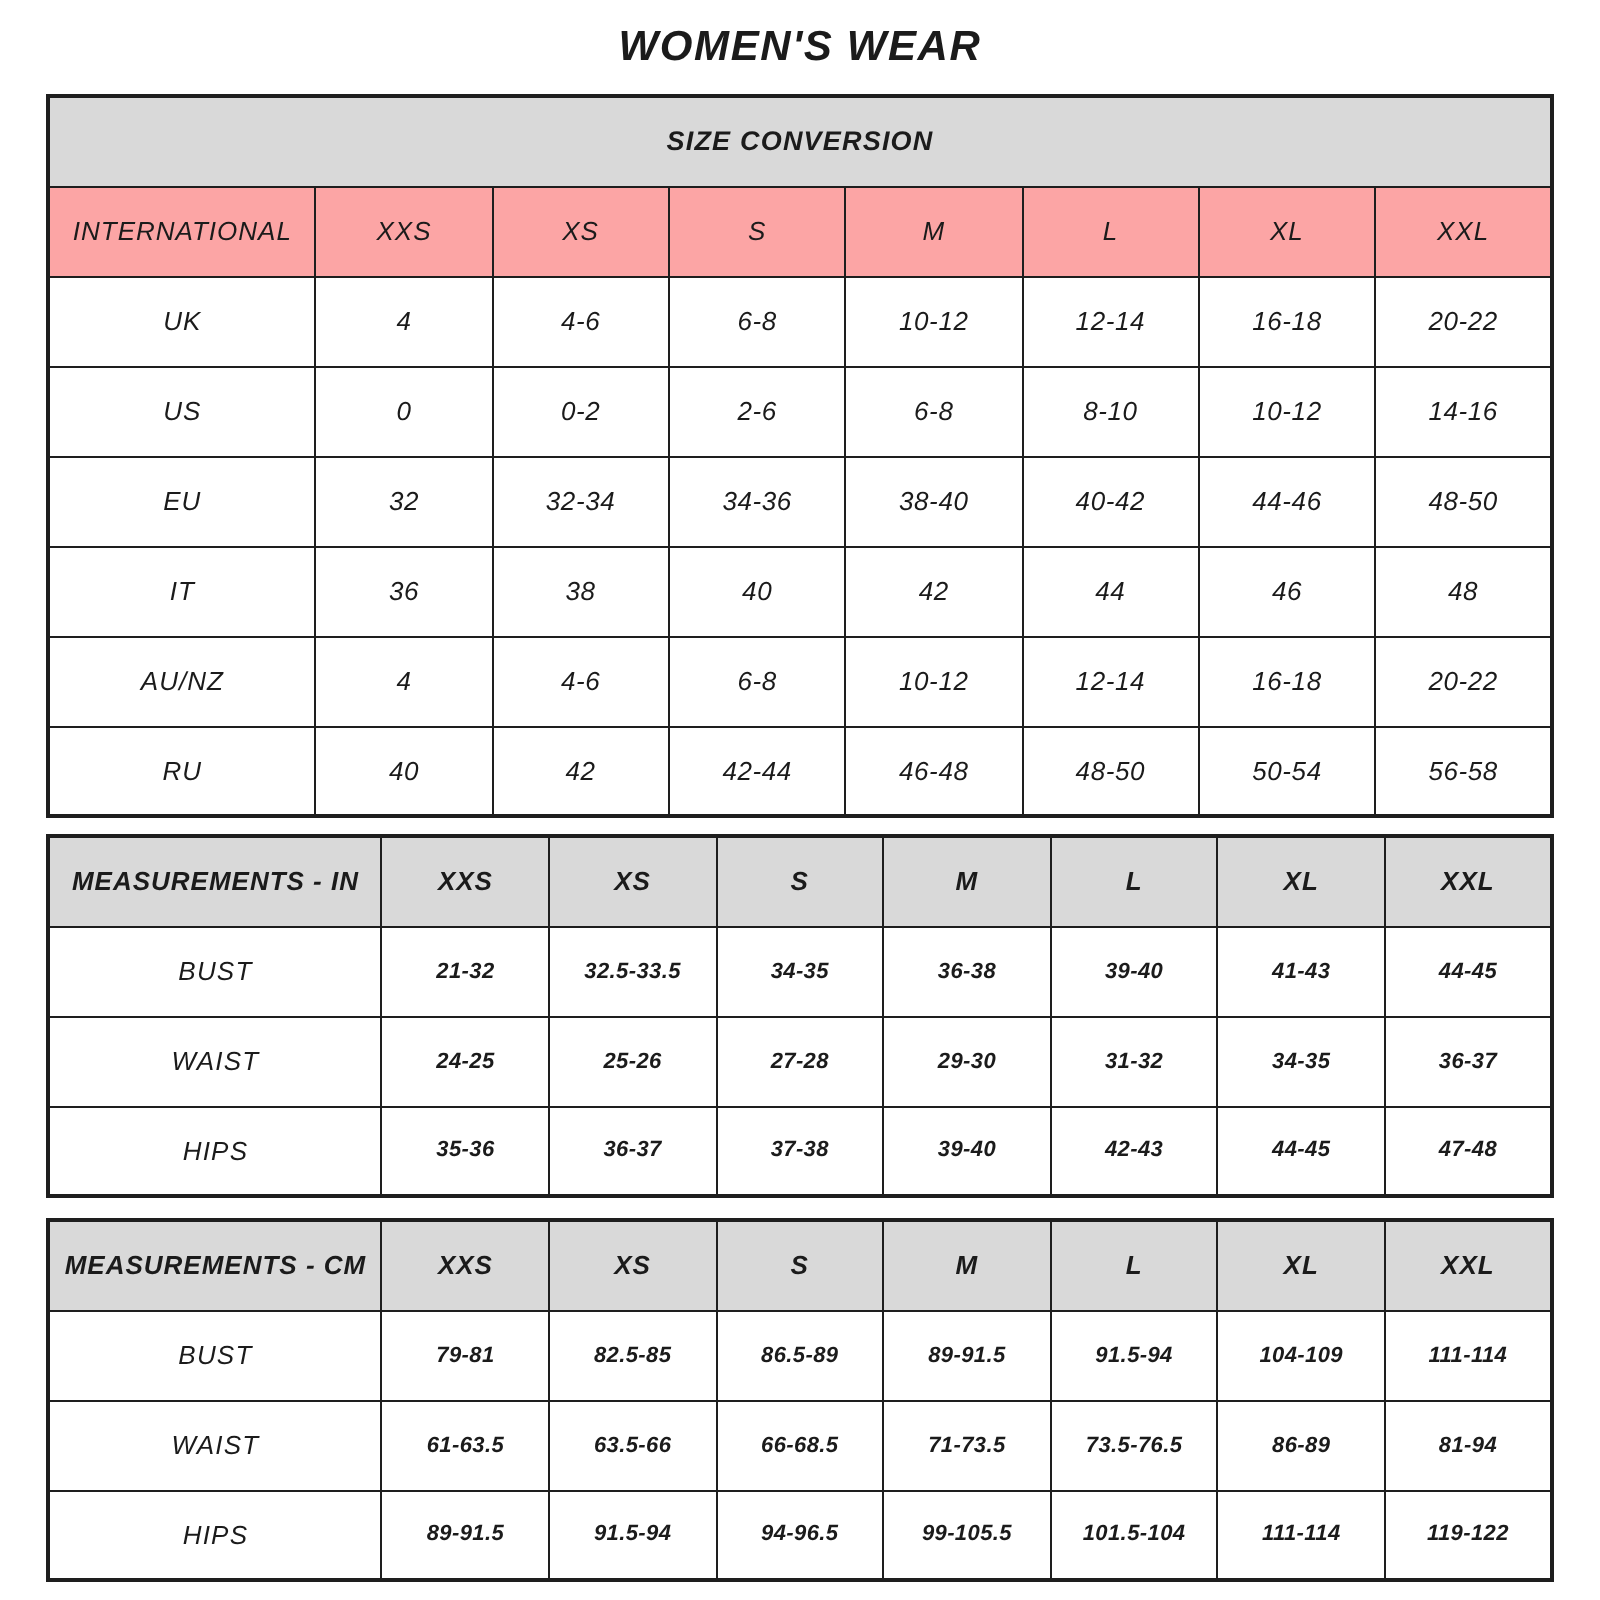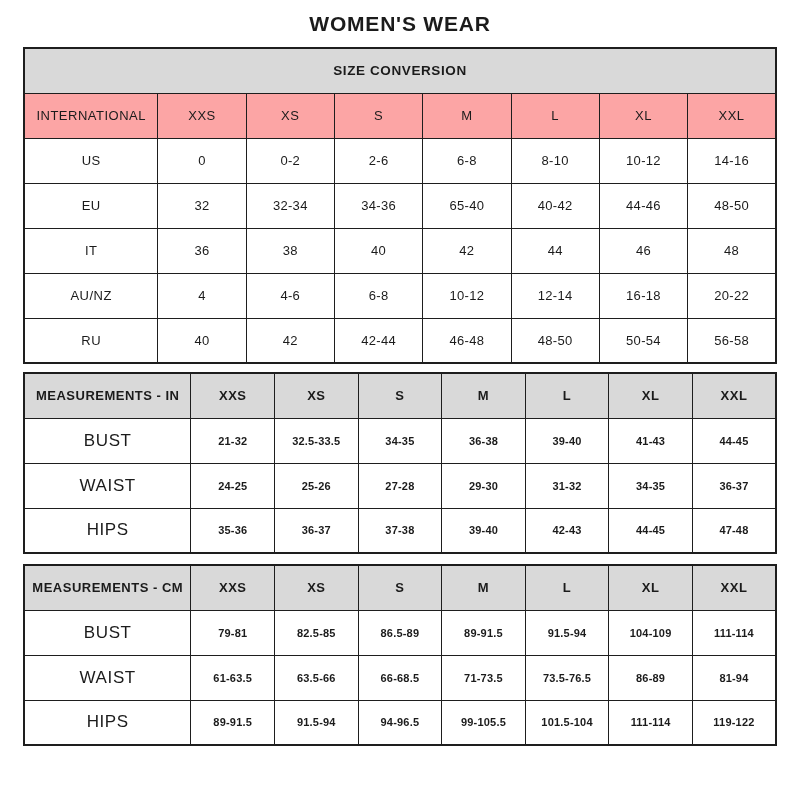--- a/index.html
+++ b/index.html
@@ -9,20 +9,21 @@
     background: #ffffff;
     font-family: "Liberation Sans", sans-serif;
     color: #1b1b1b;
   }
   .sheet {
     width: 800px;
     height: 800px;
     padding: 0 23px;
     background: #ffffff;
     overflow: hidden;
+    font-style: italic;
   }
   .page-title {
     margin: 0;
     padding: 12px 0 11px;
     text-align: center;
     font-size: 21px;
     font-weight: 700;
     letter-spacing: 0.8px;
     color: #1b1b1b;
   }
@@ -61,21 +62,21 @@
 
   
   .t-meas col.label-col { width: 22.2%; }
   .t-meas .head-row th {
     background: #d9d9d9;
     font-weight: 700;
     font-size: 13px;
     letter-spacing: 0.5px;
   }
   .t-meas td { font-size: 11px; font-weight: 600; letter-spacing: 0.2px; }
-  .t-meas .row-label { font-size: 17px; font-weight: 400; letter-spacing: 0.6px; }
+  .t-meas .row-label { font-size: 13px; font-weight: 400; letter-spacing: 0.6px; }
 
   .gap-sm { height: 8px; }
   .gap-md { height: 10px; }
 </style>
 </head>
 <body>
 
 <div class="sheet">
 
   <h1 class="page-title">WOMEN'S WEAR</h1>
@@ -99,35 +100,45 @@
           <th>INTERNATIONAL</th>
           <th>XXS</th>
           <th>XS</th>
           <th>S</th>
           <th>M</th>
           <th>L</th>
           <th>XL</th>
           <th>XXL</th>
         </tr>
         <tr>
+          <td class="row-label">UK</td>
+          <td>4</td>
+          <td>4-6</td>
+          <td>6-8</td>
+          <td>10-12</td>
+          <td>12-14</td>
+          <td>16-18</td>
+          <td>20-22</td>
+        </tr>
+        <tr>
           <td class="row-label">US</td>
           <td>0</td>
           <td>0-2</td>
           <td>2-6</td>
           <td>6-8</td>
           <td>8-10</td>
           <td>10-12</td>
           <td>14-16</td>
         </tr>
         <tr>
           <td class="row-label">EU</td>
           <td>32</td>
           <td>32-34</td>
           <td>34-36</td>
-          <td>65-40</td>
+          <td>38-40</td>
           <td>40-42</td>
           <td>44-46</td>
           <td>48-50</td>
         </tr>
         <tr>
           <td class="row-label">IT</td>
           <td>36</td>
           <td>38</td>
           <td>40</td>
           <td>42</td>

